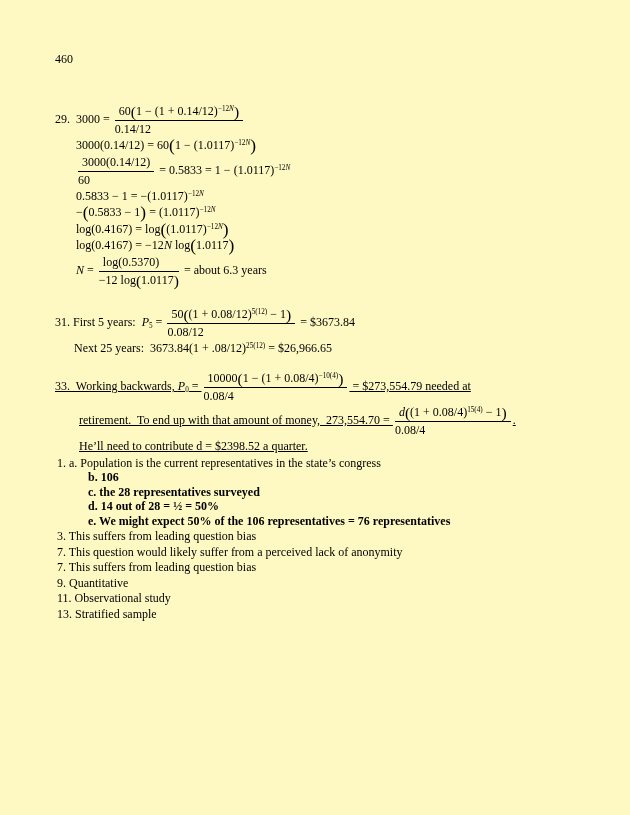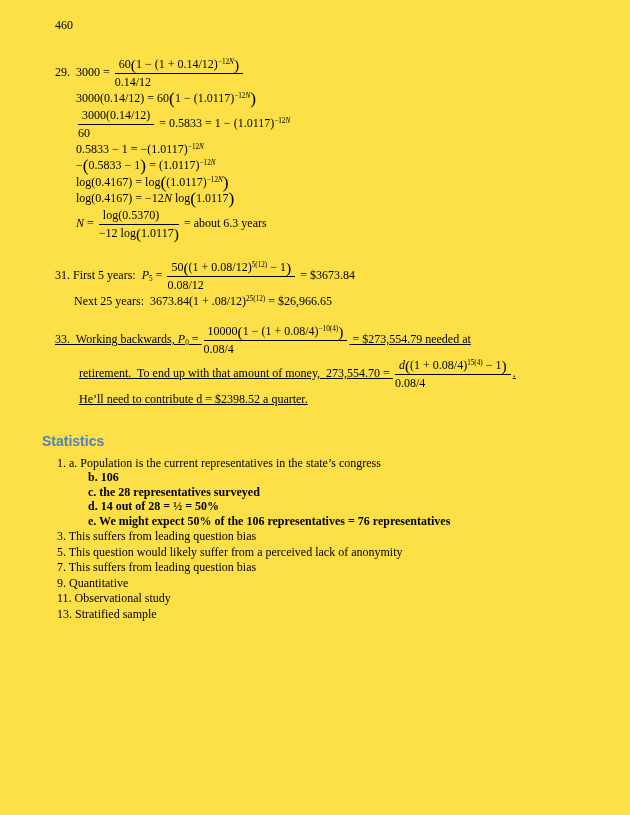--- a/index.html
+++ b/index.html
@@ -1,27 +1,27 @@
 <!DOCTYPE html>
 <html><head>
 <meta charset="utf-8">
 <style>
   html, body { margin: 0; padding: 0; background: #ffffff; }
   .page {
     width: 630px; height: 815px; box-sizing: border-box;
-    background: #fde047; color: #000000;
+    background: #fef9c3; color: #000000;
     font-family: "Liberation Serif", "DejaVu Serif", serif;
     font-size: 12px; overflow: hidden;
-    padding: 18px 36px 0 42px;
+    padding: 52px 36px 0 42px;
   }
   .page-number { margin-left: 13px; line-height: 15px; }
 
   
   .problem { margin-left: 13px; }
-  .p29 { margin-top: 24px; }
+  .p29 { margin-top: 37px; }
   .p31 { margin-top: 19px; }
   .p33 { margin-top: 15px; text-decoration: underline; }
   .math-line { white-space: pre; margin: 1px 0; line-height: 15.5px; min-height: 15.5px; }
   .it { font-style: italic; }
   .sp { font-size: 0.6em; vertical-align: 0.55em; line-height: 0; }
   .sb { font-size: 0.6em; vertical-align: -0.2em; line-height: 0; }
   .bp { font-size: 1.45em; line-height: 0; vertical-align: -0.1em; }
   .frac { display: inline-flex; flex-direction: column; text-align: left;
           vertical-align: middle; margin: 0 2px; }
   .frac .num { display: block; border-bottom: 1px solid #000; padding: 0 4px 1px; line-height: 15px; }
@@ -58,29 +58,28 @@
   <section class="problem p31">
       <div class="math-line"><span class="t">31. First 5 years:  </span><span class="it">P</span><span class="sb">5</span><span class="t"> = </span><span class="frac"><span class="num"><span class="t">50</span><span class="bp">(</span><span class="t">(1 + 0.08/12)</span><span class="sp">5(12)</span><span class="t"> − 1</span><span class="bp">)</span></span><span class="den"><span class="t">0.08/12</span></span></span><span class="t"> = $3673.84</span></div>
       <div class="math-line" style="margin-left: 19px;"><span class="t">Next 25 years:  3673.84(1 + .08/12)</span><span class="sp">25(12)</span><span class="t"> = $26,966.65</span></div>
     </section>
   <section class="problem p33">
       <div class="math-line"><span class="t">33.  Working backwards, </span><span class="it">P</span><span class="sb">0</span><span class="t"> = </span><span class="frac"><span class="num"><span class="t">10000</span><span class="bp">(</span><span class="t">1 − (1 + 0.08/4)</span><span class="sp">−10(4)</span><span class="bp">)</span></span><span class="den"><span class="t">0.08/4</span></span></span><span class="t"> = $273,554.79 needed at</span></div>
       <div class="math-line" style="margin-left: 24px;"><span class="t">retirement.  To end up with that amount of money,  273,554.70 = </span><span class="frac"><span class="num"><span class="it">d</span><span class="bp">(</span><span class="t">(1 + 0.08/4)</span><span class="sp">15(4)</span><span class="t"> − 1</span><span class="bp">)</span></span><span class="den"><span class="t">0.08/4</span></span></span><span class="t">.</span></div>
       <div class="math-line" style="margin-left: 24px;"><span class="t">He’ll need to contribute d = $2398.52 a quarter.</span></div>
     </section>
 
-  <h2 class="stats-heading">Statistics</h2>
 
   <div class="stats-list">
     <div class="s-item">1. a. Population is the current representatives in the state’s congress</div>
     <div class="s-item s-sub">b. 106</div>
     <div class="s-item s-sub">c. the 28 representatives surveyed</div>
     <div class="s-item s-sub">d. 14 out of 28 = ½ = 50%</div>
     <div class="s-item s-sub">e. We might expect 50% of the 106 representatives = 76 representatives</div>
     <div class="s-item s-gap">3. This suffers from leading question bias</div>
-    <div class="s-item s-gap">5. This question would likely suffer from a perceived lack of anonymity</div>
+    <div class="s-item s-gap">7. This question would likely suffer from a perceived lack of anonymity</div>
     <div class="s-item s-gap">7. This suffers from leading question bias</div>
     <div class="s-item s-gap">9. Quantitative</div>
     <div class="s-item s-gap">11. Observational study</div>
     <div class="s-item s-gap">13. Stratified sample</div>
   </div>
 
 </div>
 
 </body></html>

